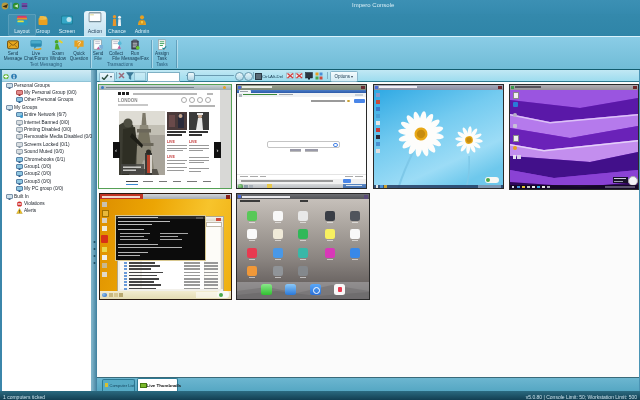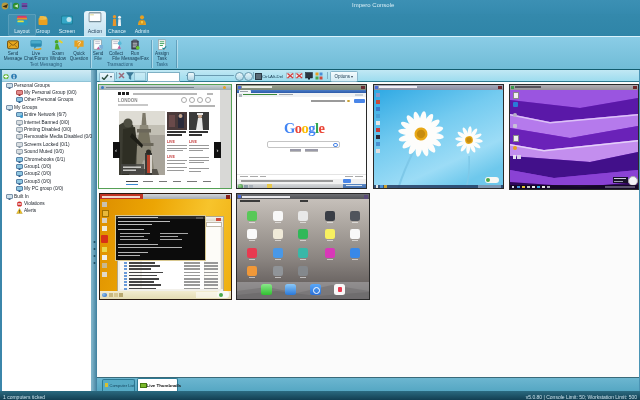--- a/index.html
+++ b/index.html
@@ -486,23 +486,20 @@
  </div>
  <div class="abs" style="left:0;top:8px;width:129px;height:4px;background:#f0f2f4;">
    <span class="abs" style="left:1.5px;top:0.5px;width:3px;height:3px;background:#b0b8c0;"></span>
    <span class="abs" style="left:6px;top:1.2px;width:34px;height:1.3px;background:#3a8a3a;"></span>
    <span class="abs" style="left:42px;top:1.2px;width:14px;height:1.3px;background:#9aa2aa;"></span>
    <span class="abs" style="left:118px;top:0.8px;width:8px;height:2.2px;background:#c8d0d8;"></span>
  </div>
  <div class="abs" style="left:74px;top:15px;width:34px;height:1.5px;background:#9a9a9a;"></div>
  <div class="abs" style="left:110px;top:14.5px;width:3px;height:2.5px;background:#c8a030;border-radius:50%;"></div>
  <div class="abs" style="left:117px;top:13.5px;width:11px;height:4.5px;background:#4a86e8;border-radius:1px;"></div>
- <div class="abs" style="left:47px;top:35px;width:60px;height:18px;font-size:14.5px;font-weight:bold;letter-spacing:-0.5px;font-family:'Liberation Serif',serif;">
-   <span style="color:#4285f4">G</span><span style="color:#ea4335">o</span><span style="color:#fbbc05">o</span><span style="color:#4285f4">g</span><span style="color:#34a853">l</span><span style="color:#ea4335">e</span>
- </div>
  <div class="abs" style="left:30px;top:56px;width:71px;height:4.5px;border:0.8px solid #c4c4c4;border-radius:2px;background:#fff;">
    <span class="abs" style="right:1.5px;top:0.8px;width:2.5px;height:2.5px;border:0.7px solid #4a86e8;border-radius:50%;"></span>
  </div>
  <div class="abs" style="left:53px;top:64px;width:11px;height:1.5px;background:#9a9aa8;border-bottom:0.5px solid #bbb;"></div>
  <div class="abs" style="left:68px;top:64px;width:13px;height:1.5px;background:#9a9aa8;border-bottom:0.5px solid #bbb;"></div>
  <div class="abs" style="left:0px;top:88.5px;width:129px;height:1px;background:#e4e4e4;"></div>
  <div class="abs" style="left:3px;top:90.5px;width:8px;height:1.5px;background:#aaa;"></div>
  <div class="abs" style="left:13px;top:90.5px;width:8px;height:1.5px;background:#aaa;"></div>
  <div class="abs" style="left:23px;top:90.5px;width:6px;height:1.5px;background:#aaa;"></div>
  <div class="abs" style="left:108px;top:90.5px;width:8px;height:1.5px;background:#aaa;"></div>

